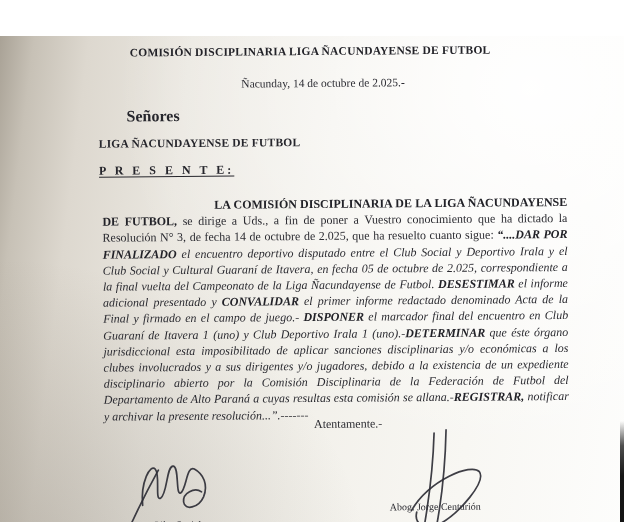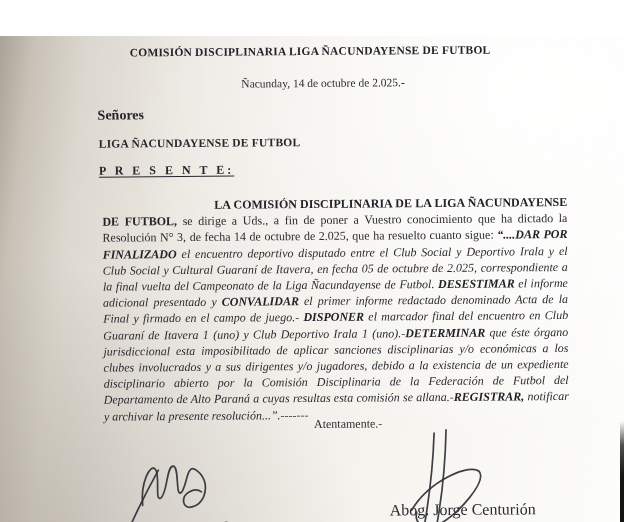--- a/index.html
+++ b/index.html
@@ -22,21 +22,21 @@
   .title{
     position:absolute; top:9px; left:0; right:0;
     text-align:center;
     font-size:11.5px; font-weight:bold; letter-spacing:.2px;
     color:#232329;
   }
   .dateline{
     position:absolute; top:41px; left:243px;
     font-size:11.5px; color:#2c2c33;
   }
-  .salutation{ position:absolute; top:70px; left:99px; font-size:14px; font-weight:bold;}
+  .salutation{ position:absolute; top:70px; left:128px; font-size:16px; font-weight:bold;}
   .recipient{ position:absolute; top:100px; left:100px; font-size:11.5px; font-weight:bold; letter-spacing:.2px;}
   .presente{
     position:absolute; top:126px; left:100px;
     font-size:12px; font-weight:bold; letter-spacing:3px;
     text-decoration:underline;
     text-underline-offset:2px;
   }
   .body-par{
     position:absolute; top:160px; left:103px; width:465px;
     font-size:12px; line-height:16.2px;
@@ -45,21 +45,21 @@
     color:#2b2b31;
   }
   .run-bold{ font-weight:bold; color:#222228;}
   .run-regular{}
   .run-italic{ font-style:italic;}
   .run-bold-italic{ font-weight:bold; font-style:italic; color:#222228;}
   .closing{
     position:absolute; top:381px; left:313px;
     font-size:12px; color:#2b2b31;
   }
-  .sig-name{ position:absolute; font-size:16px; color:#2b2b31;text-align:center;}
+  .sig-name{ position:absolute; font-size:10px; color:#2b2b31;text-align:center;}
   .sig-title{ position:absolute; font-size:17px; color:#2b2b31;}
   .sig-name.left{ top:482px; left:153px;}
   .sig-title.left{ top:501px; left:172px;}
   .sig-name.right{ top:466px; left:388px;}
   .sig-title.right{ top:497px; left:423px;}
   .sig-svg{ position:absolute; pointer-events:none;}
   .sig-svg.left{ left:105px; top:420px;}
   .sig-svg.right{ left:400px; top:390px;}
   .sig-svg path{ fill:none; stroke:#2e2e36; stroke-width:1.7; stroke-linecap:round; opacity:.92;}
   .edge-shadow{

